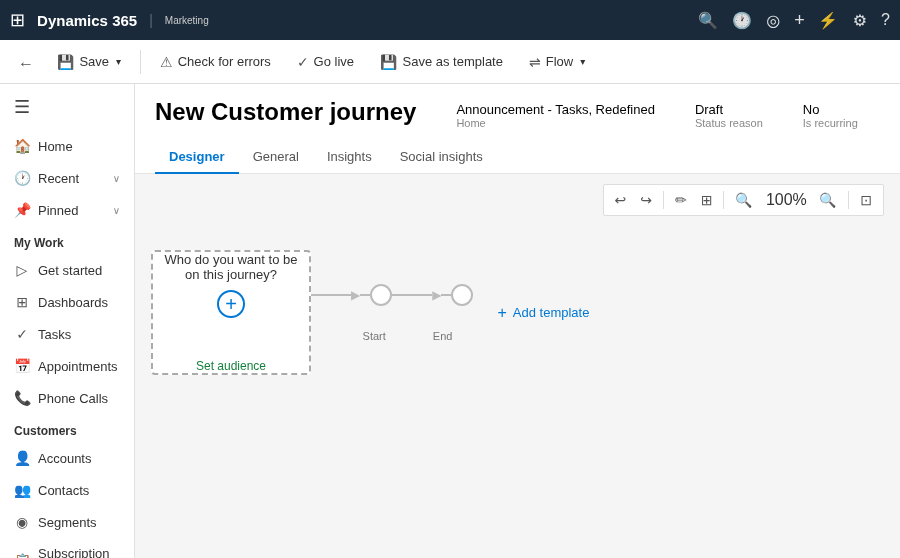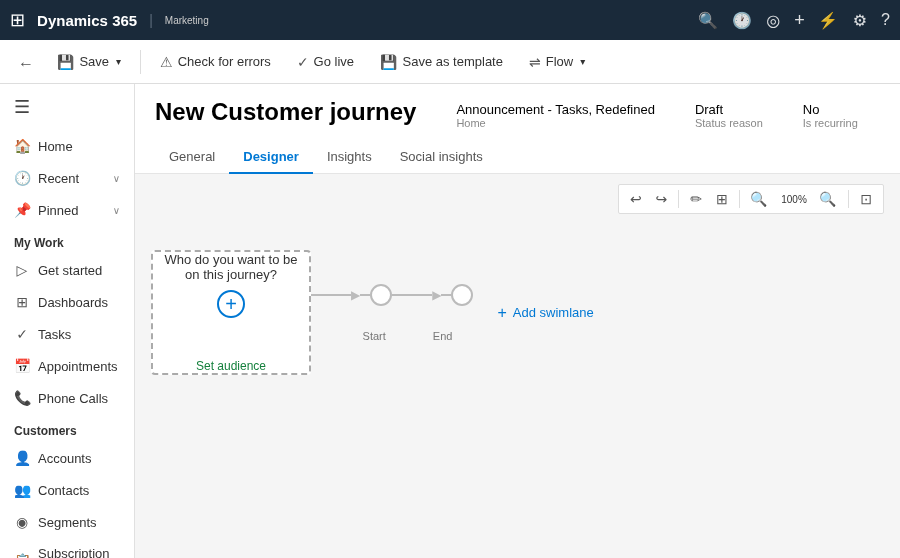--- a/index.html
+++ b/index.html
@@ -173,21 +173,21 @@
     .dtb-btn {
       background: none;
       border: none;
       cursor: pointer;
       font-size: 14px;
       color: #555;
       padding: 3px 5px;
       border-radius: 2px;
     }
     .dtb-separator { width: 1px; height: 18px; background: #ddd; margin: 0 2px; }
-    .dtb-zoom { font-size: 10px; color: #333; padding: 3px 4px; }
+    .dtb-zoom { font-size: 16px; color: #333; padding: 3px 4px; }
 
     
     .journey-canvas {
       margin-top: 50px;
       display: flex;
       flex-direction: row;
       gap: 16px;
     }
 
     
@@ -387,22 +387,22 @@
             <span class="meta-label">Status reason</span>
           </div>
           <div class="meta-item">
             <span class="meta-value">No</span>
             <span class="meta-label">Is recurring</span>
           </div>
         </div>
       </div>
 
       <div class="tabs">
+        <div class="tab active">Designer</div>
         <div class="tab">General</div>
-        <div class="tab active">Designer</div>
         <div class="tab">Insights</div>
         <div class="tab">Social insights</div>
       </div>
     </div>
 
     <div class="designer-area">
 
       <div class="designer-toolbar">
         <button class="dtb-btn">↩</button>
         <button class="dtb-btn">↪</button>
@@ -447,18 +447,18 @@
                 <div style="width:10px;height:2px;background:#bbb;"></div>
                 <div class="arrow-circle"></div>
               </div>
               <span class="arrow-label" style="margin-left:28px;">End</span>
             </div>
           </div>
         </div>
 
         <div class="add-swimlane">
           <span class="add-swimlane-plus">+</span>
-          <span>Add swimlane</span>
+          <span>Add template</span>
         </div>
       </div>
     </div>
   </div>
 </div>
 
 </body></html>

